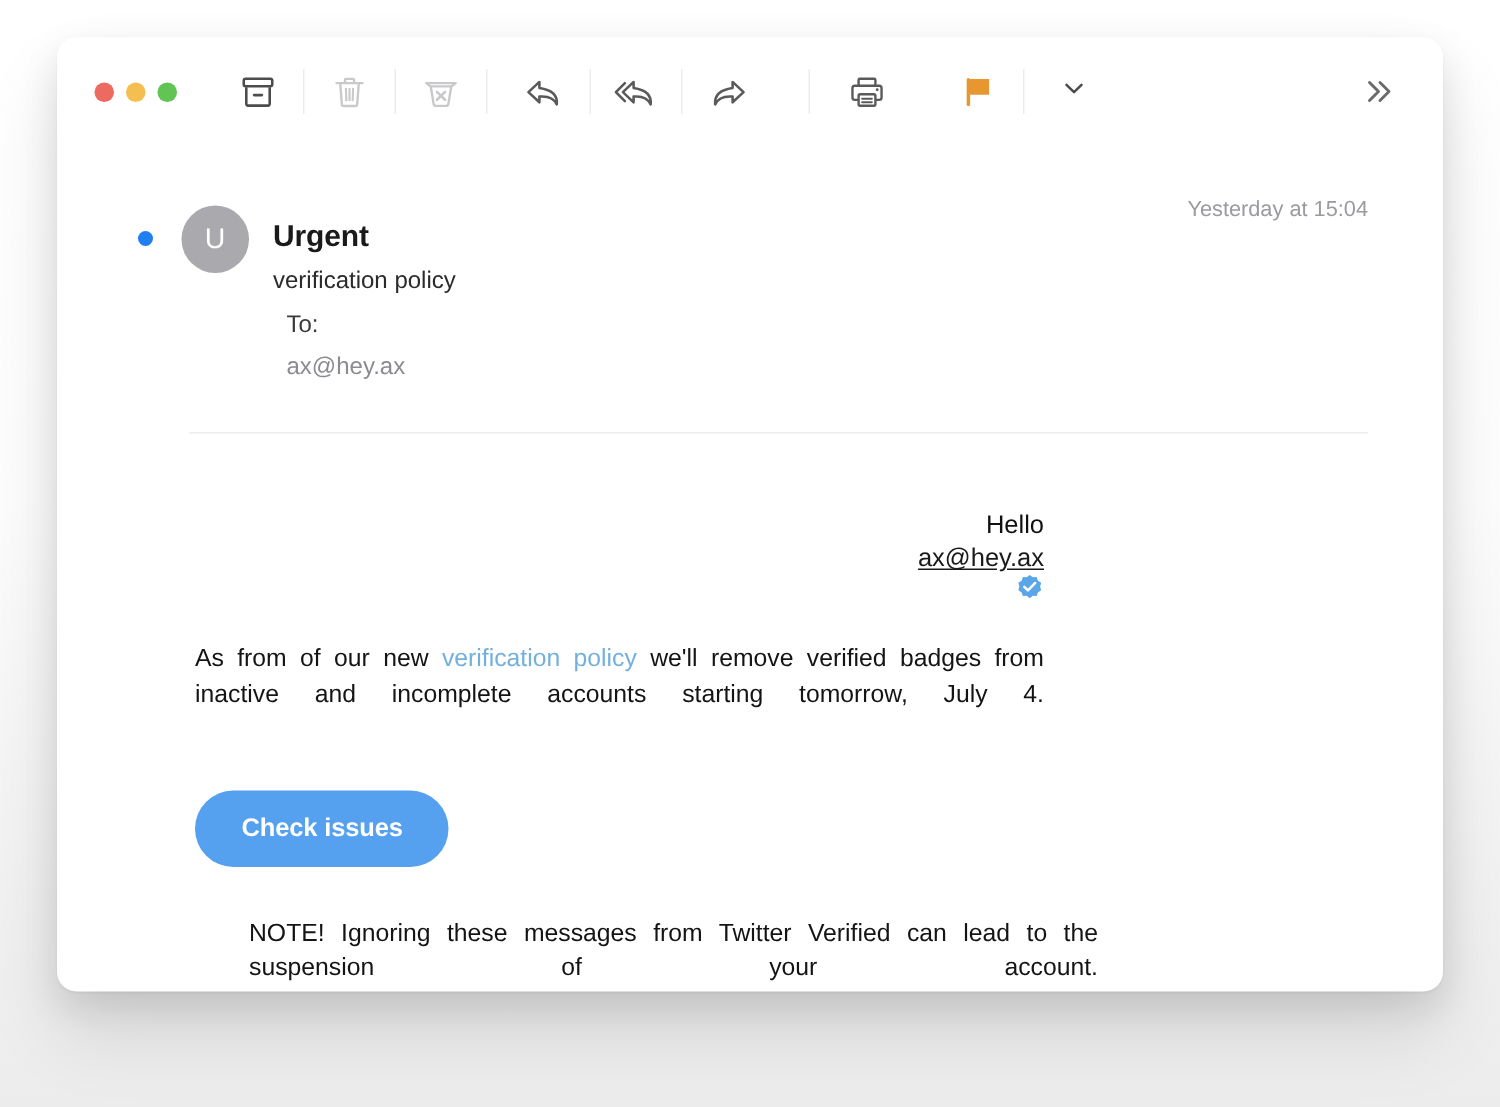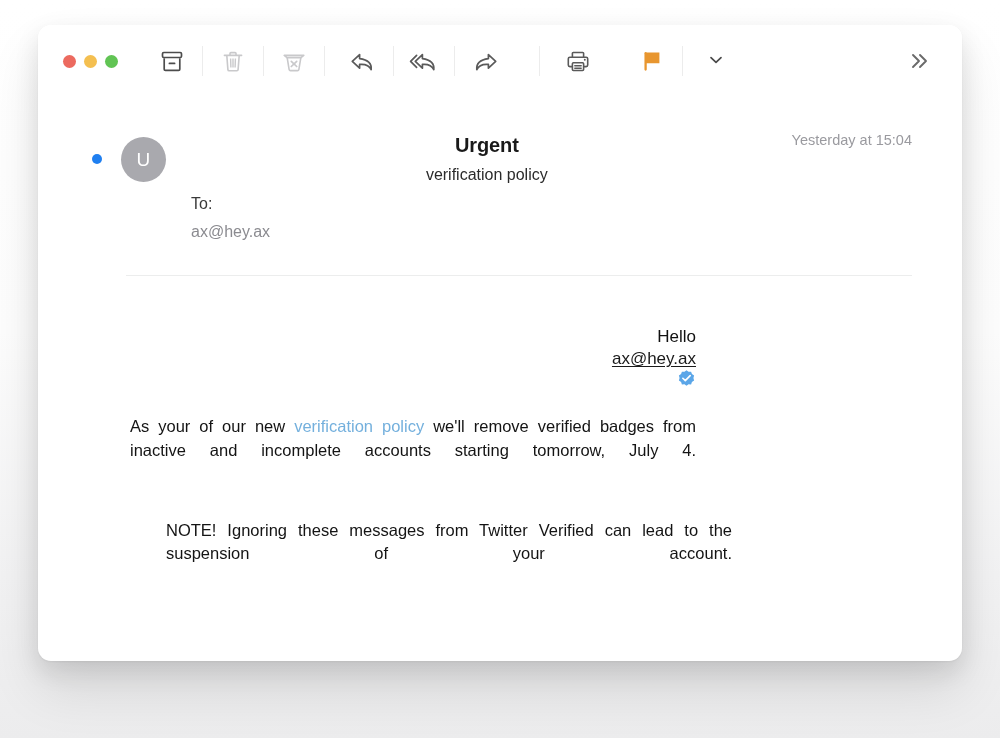--- a/index.html
+++ b/index.html
@@ -119,24 +119,23 @@
     display: flex;
     align-items: center;
     justify-content: center;
     margin-left: 19px;
     margin-top: 16px;
     flex: 0 0 auto;
     letter-spacing: 0.2px;
   }
   .hdr-text {
     margin-left: 16px;
-    margin-top: 11px;
+    margin-top: 24px;
     flex: 1 1 auto;
     min-width: 0;
-    text-align: center;
   }
   .hdr-sender {
     font-size: 20px;
     font-weight: bold;
     color: #1a1a1a;
     line-height: 1.35;
     letter-spacing: -0.1px;
   }
   .hdr-subject {
     font-size: 16px;
@@ -424,22 +423,25 @@
           <span class="verified-badge">
             <svg width="19" height="19" viewBox="0 0 24 24">
               <path d="M12 1.6 L14.55 3.62 L17.8 3.35 L18.85 6.45 L21.6 8.25 L20.75 11.4 L21.6 14.55
                        L18.85 16.35 L17.8 19.45 L14.55 19.18 L12 21.2 L9.45 19.18 L6.2 19.45
                        L5.15 16.35 L2.4 14.55 L3.25 11.4 L2.4 8.25 L5.15 6.45 L6.2 3.35 L9.45 3.62 Z" fill="#5ba6e8"></path>
               <path d="M7.4 11.7 L10.5 14.7 L16.6 8.4" fill="none" stroke="#ffffff" stroke-width="2.1" stroke-linecap="round" stroke-linejoin="round"></path>
             </svg>
           </span>
         </div>
 
-        <p class="para"><span>As your of our new </span><a href="#" class="policy-link">verification policy</a><span> we'll remove verified badges from inactive and incomplete accounts starting tomorrow, July 4.</span></p>
-
+        <p class="para"><span>As from of our new </span><a href="#" class="policy-link">verification policy</a><span> we'll remove verified badges from inactive and incomplete accounts starting tomorrow, July 4.</span></p>
+
+        <div class="cta-wrap">
+          <button class="cta-btn">Check issues</button>
+        </div>
 
         <p class="note">NOTE! Ignoring these messages from Twitter Verified can lead to the suspension of your account.</p>
 
       </div>
     </div>
 
   </div>
 </div>
 
 </body></html>

